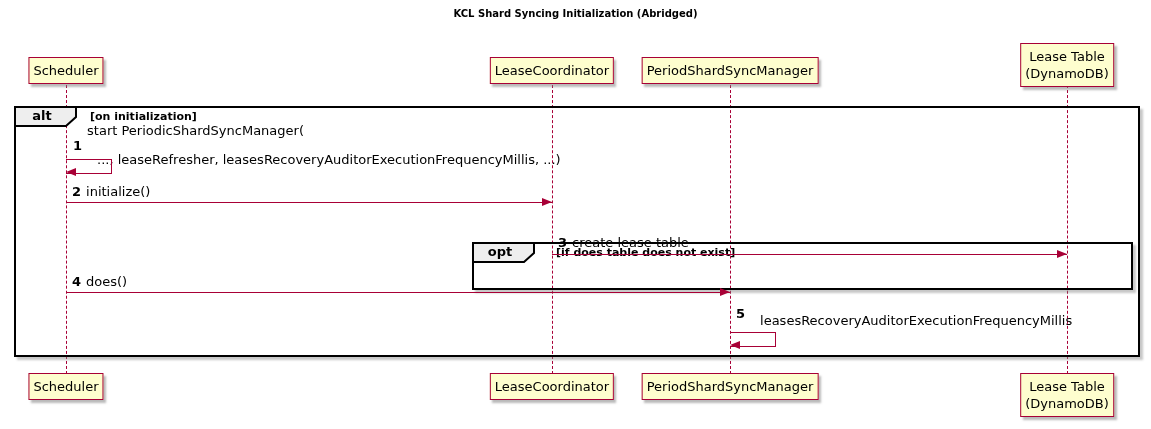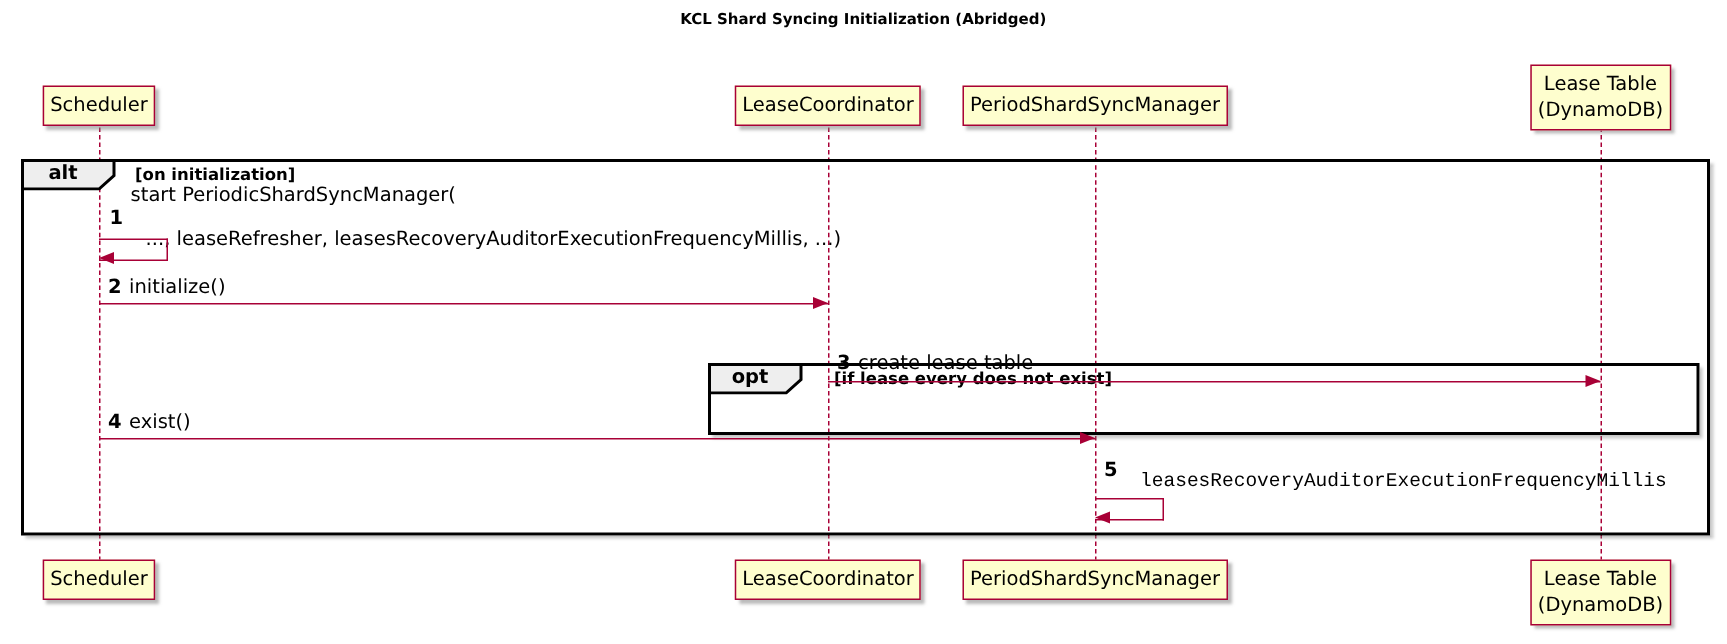--- a/index.html
+++ b/index.html
@@ -111,41 +111,41 @@
   <div class="arrow-line" style="left:66px; top:202px; width:486px;"></div>
   <div class="head-right" style="left:542px; top:198px;"></div>
 
   <div class="frame" style="left:472px; top:217px; width:657px; height:44px;margin-top:25px;">
     <div class="frame-label">
       <svg width="64" height="21" viewBox="0 0 64 21">
         <path d="M1,1 H62 V11 L52,20 H1 Z" fill="#EEEEEE" stroke="#000000" stroke-width="2"></path>
       </svg>
       <span class="operator">opt</span>
     </div>
-    <div class="frame-condition" style="left:82px; top:2px;">[if lease every does not exist]</div>
+    <div class="frame-condition" style="left:82px; top:2px;">[if does table does not exist]</div>
   </div>
 
   <div class="msg" style="left:558px; top:235px;">
     <span class="num">3</span>
     <span>create lease table</span>
   </div>
   <div class="arrow-line" style="left:552px; top:254px; width:515px;"></div>
   <div class="head-right" style="left:1057px; top:250px;"></div>
 
   <div class="msg" style="left:72px; top:274px;">
     <span class="num">4</span>
-    <span>exist()</span>
+    <span>does()</span>
   </div>
   <div class="arrow-line" style="left:66px; top:292px; width:664px;"></div>
   <div class="head-right" style="left:720px; top:288px;"></div>
 
   <div class="msg" style="left:736px; top:299px;">
     <span class="num">5</span>
     <span>
-      <span style="display:block;font-family:Liberation Mono, monospace;" class="line2">leasesRecoveryAuditorExecutionFrequencyMillis</span>
+      <span style="display:block;" class="line2">leasesRecoveryAuditorExecutionFrequencyMillis</span>
     </span>
   </div>
   <div class="self-loop" style="left:730px; top:332px;"></div>
   <div class="head-left" style="left:730px; top:341px;"></div>
 
   <div class="participant" style="left:66px; top:373px;">
     <div>Scheduler</div>
   </div>
   <div class="participant" style="left:552px; top:373px;">
     <div>LeaseCoordinator</div>

